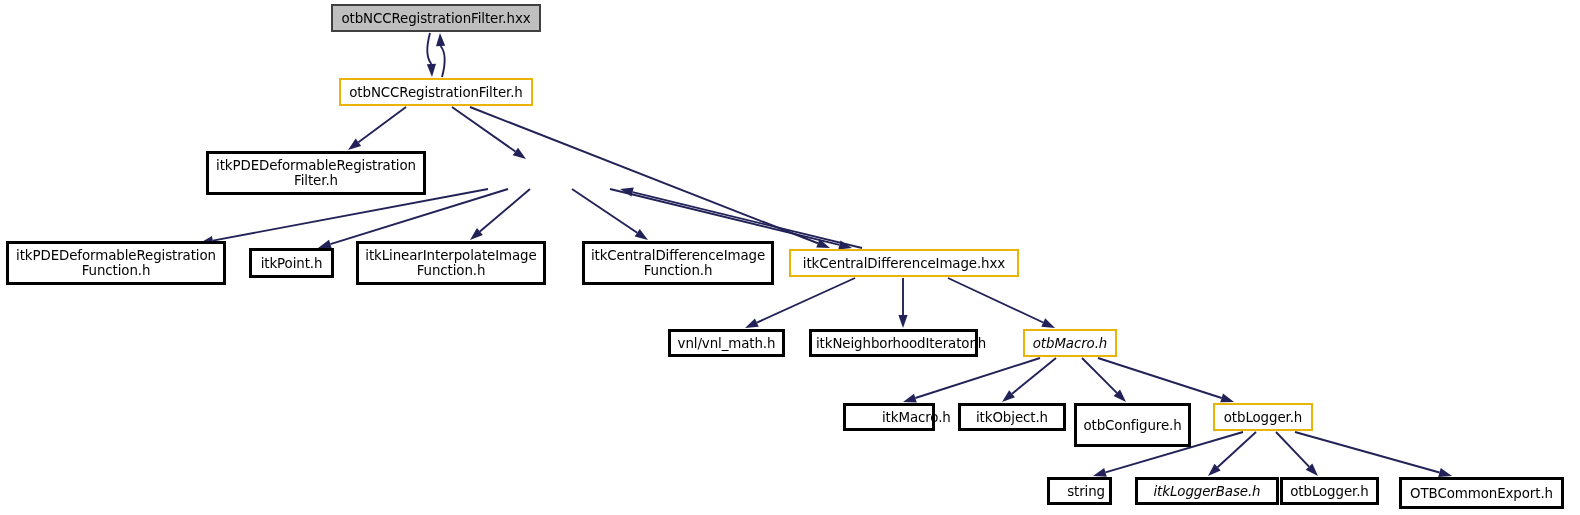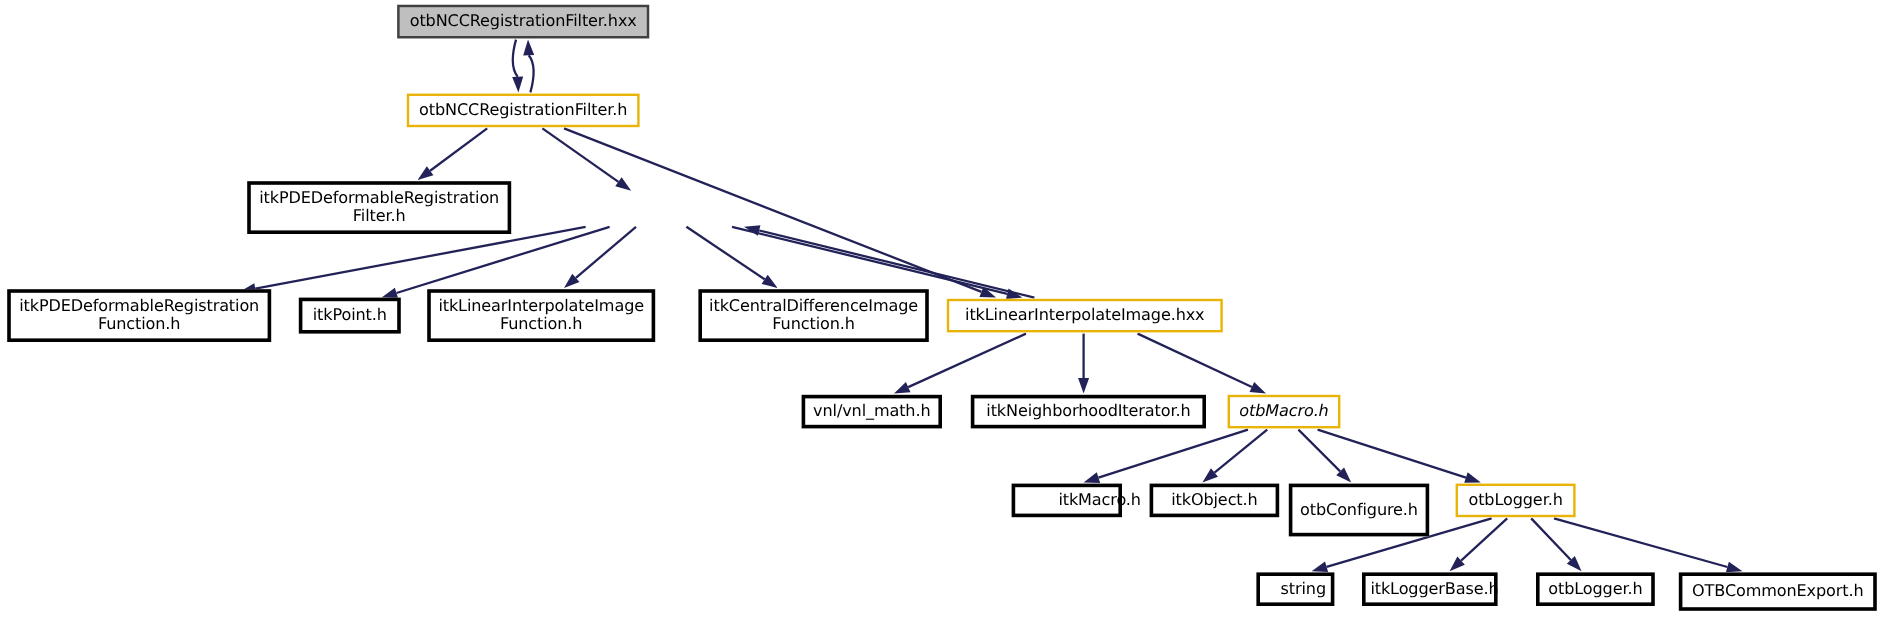--- a/index.html
+++ b/index.html
@@ -150,25 +150,25 @@
     <div class="node emph" style="left: 339px; top: 78px; width: 194px; height: 28px;"><span class="node-label">otbNCCRegistrationFilter.h</span></div>
     <div class="node" style="left: 206px; top: 151px; width: 220px; height: 44px;"><span class="node-label">itkPDEDeformableRegistration
 Filter.h</span></div>
     <div class="node" style="left: 6px; top: 241px; width: 220px; height: 44px;"><span class="node-label">itkPDEDeformableRegistration
 Function.h</span></div>
     <div class="node" style="left: 249px; top: 248px; width: 85px; height: 30px;"><span class="node-label">itkPoint.h</span></div>
     <div class="node" style="left: 356px; top: 241px; width: 190px; height: 44px;"><span class="node-label">itkLinearInterpolateImage
 Function.h</span></div>
     <div class="node" style="left: 582px; top: 241px; width: 192px; height: 44px;"><span class="node-label">itkCentralDifferenceImage
 Function.h</span></div>
-    <div class="node emph" style="left: 789px; top: 249px; width: 230px; height: 28px;"><span class="node-label">itkLinearInterpolateImage.hxx</span></div>
+    <div class="node emph" style="left: 789px; top: 249px; width: 230px; height: 28px;"><span class="node-label">itkCentralDifferenceImage.hxx</span></div>
     <div class="node" style="left: 668px; top: 329px; width: 117px; height: 28px;"><span class="node-label">vnl/vnl_math.h</span></div>
-    <div class="node" style="left: 809px; top: 329px; width: 196px; height: 28px; justify-content: flex-end;"><span class="node-label">itkNeighborhoodIterator.h</span></div>
+    <div class="node" style="left: 809px; top: 329px; width: 169px; height: 28px; justify-content: flex-end;"><span class="node-label">itkNeighborhoodIterator.h</span></div>
     <div class="node emph" style="left: 1023px; top: 329px; width: 94px; height: 28px; font-style: italic;"><span class="node-label">otbMacro.h</span></div>
     <div class="node" style="left: 843px; top: 403px; width: 92px; height: 28px; padding-left: 36px;"><span class="node-label">itkMacro.h</span></div>
     <div class="node" style="left: 958px; top: 403px; width: 108px; height: 28px;"><span class="node-label">itkObject.h</span></div>
     <div class="node" style="left: 1074px; top: 403px; width: 117px; height: 44px;"><span class="node-label">otbConfigure.h</span></div>
     <div class="node emph" style="left: 1213px; top: 403px; width: 100px; height: 28px;"><span class="node-label">otbLogger.h</span></div>
     <div class="node" style="left: 1047px; top: 477px; width: 65px; height: 28px; text-align: right;"><span class="node-label">string</span></div>
-    <div class="node" style="left: 1135px; top: 477px; width: 113px; height: 28px;"><span class="node-label">itkLoggerBase.h</span></div>
+    <div class="node" style="left: 1135px; top: 477px; width: 144px; height: 28px; font-style: italic;"><span class="node-label">itkLoggerBase.h</span></div>
     <div class="node" style="left: 1280px; top: 477px; width: 99px; height: 28px;"><span class="node-label">otbLogger.h</span></div>
     <div class="node" style="left: 1399px; top: 477px; width: 165px; height: 32px;"><span class="node-label">OTBCommonExport.h</span></div>
   </div>
 
 </body></html>

